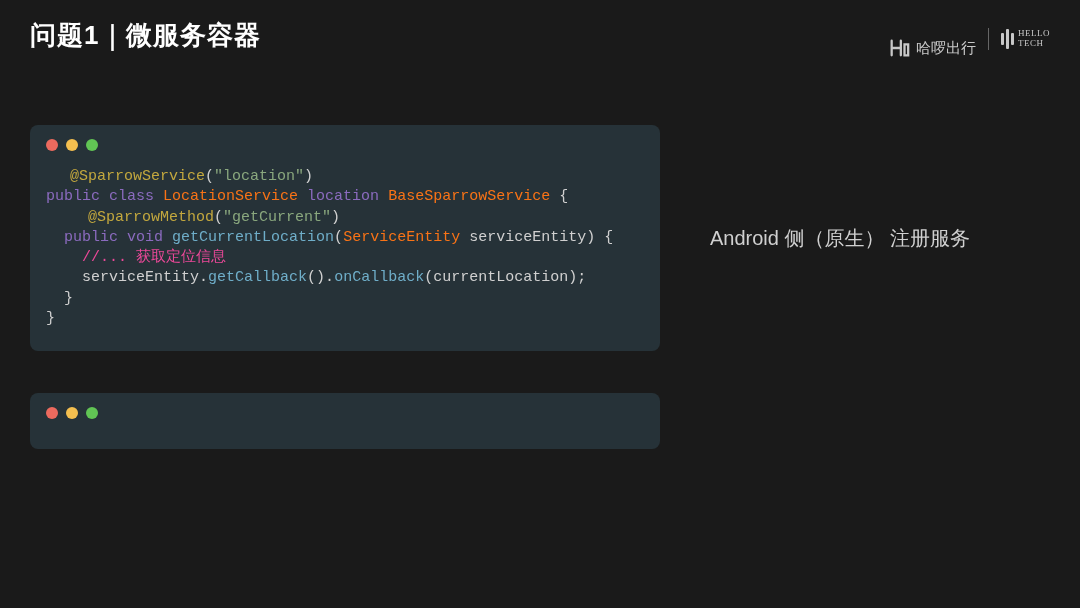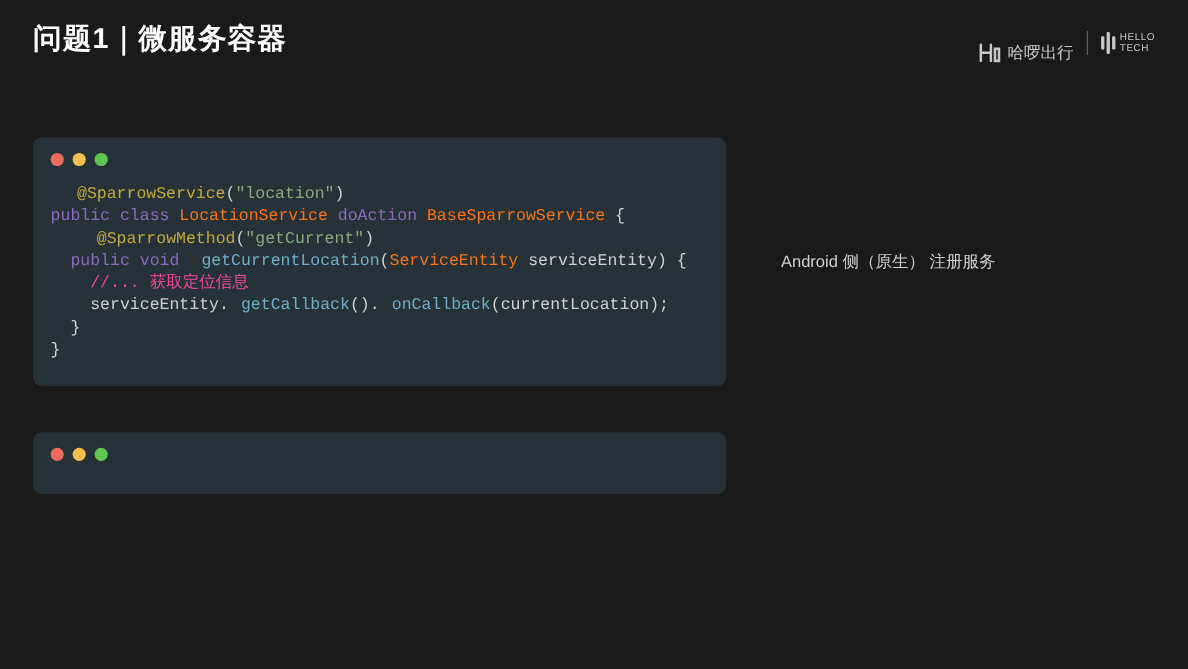--- a/index.html
+++ b/index.html
@@ -68,20 +68,21 @@
     }
     .logo-tech-bars span {
       width: 3px;
       border-radius: 1px;
       background: #c8c8c8;
     }
     .logo-tech-text {
       font-size: 9px;
       line-height: 1.05;
       letter-spacing: 0.5px;
+      font-family: Liberation Serif, serif;
     }
     .content {
       padding: 60px 30px 20px 30px;
       display: flex;
       flex-direction: column;
       gap: 42px;
     }
     .code-row {
       display: flex;
       align-items: center;
@@ -110,27 +111,27 @@
       font-family: "Consolas", "Menlo", "Courier New", monospace;
       font-size: 15px;
       line-height: 1.35;
       padding: 4px 16px;
       white-space: pre;
       color: #d0d0d0;
     }
     .anno { color: #c3a83e; padding-left: 24px; }
     .kw { color: #8b6bbf; }
     .type { color: #f97316; }
-    .method { color: #6faec9; margin-left: 11px; }
+    .method { color: #6faec9; }
     .str { color: #8aa87e; }
     .comment { color: #ec4899; font-style: normal; }
     .punc { color: #d0d0d0; }
     .caption {
       color: #d0d0d0;
-      font-size: 15px;
+      font-size: 20px;
       flex: 1;
     }
   </style>
 </head>
 <body>
 
 <div class="header">
   <div class="title">问题1｜微服务容器</div>
   <div class="logos">
     <div class="logo-hello">
@@ -159,21 +160,21 @@
 <div class="content">
 
   <div class="code-row">
     <div class="code-block">
       <div class="window-dots">
         <div class="dot red"></div>
         <div class="dot yellow"></div>
         <div class="dot green"></div>
       </div>
       <div class="code"><span class="anno">@SparrowService</span><span class="punc">(</span><span class="str">"location"</span><span class="punc">)</span>
-<span class="kw">public</span> <span class="kw">class</span> <span class="type">LocationService</span> <span class="kw">doAction</span> <span class="type">BaseSparrowService</span><span class="punc"> {</span>
+<span class="kw">public</span> <span class="kw">class</span> <span class="type">LocationService</span> <span class="kw">location</span> <span class="type">BaseSparrowService</span><span class="punc"> {</span>
 <span>  </span><span class="anno">@SparrowMethod</span><span class="punc">(</span><span class="str">"getCurrent"</span><span class="punc">)</span>
 <span>  </span><span class="kw">public</span> <span class="kw">void</span> <span class="method">getCurrentLocation</span><span class="punc">(</span><span class="type">ServiceEntity</span><span> serviceEntity</span><span class="punc">)</span><span class="punc"> {</span>
 <span>    </span><span class="comment">//... 获取定位信息</span>
 <span>    </span><span>serviceEntity</span><span class="punc">.</span><span class="method">getCallback</span><span class="punc">()</span><span class="punc">.</span><span class="method">onCallback</span><span class="punc">(</span><span>currentLocation</span><span class="punc">);</span>
 <span class="punc">  }</span>
 <span class="punc">}</span></div>
     </div>
     <div class="caption">Android 侧（原生） 注册服务</div>
   </div>
 

